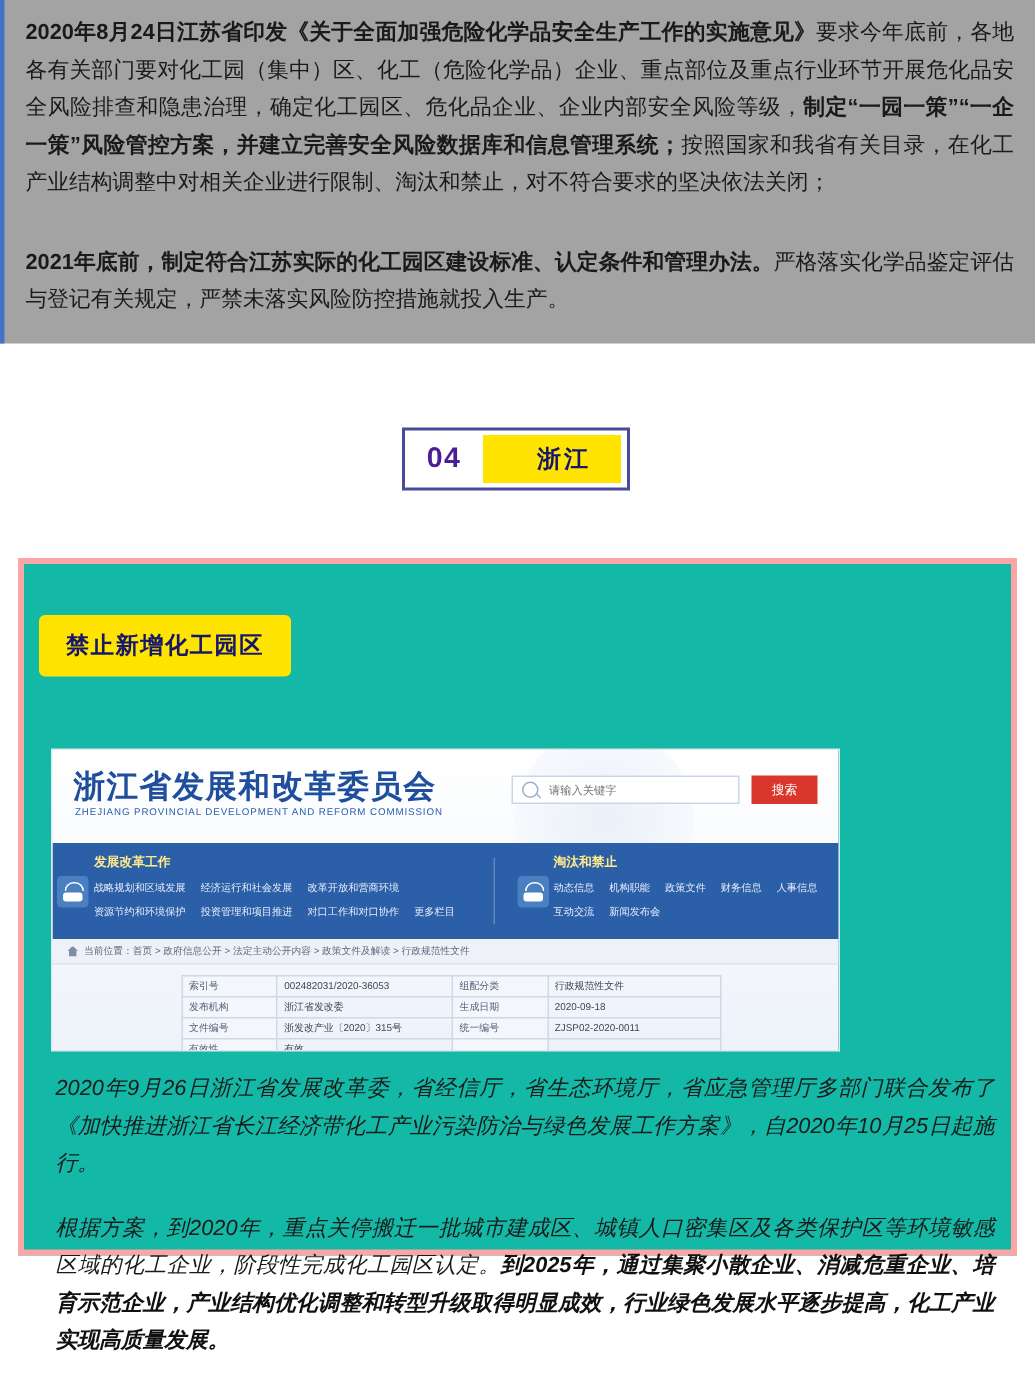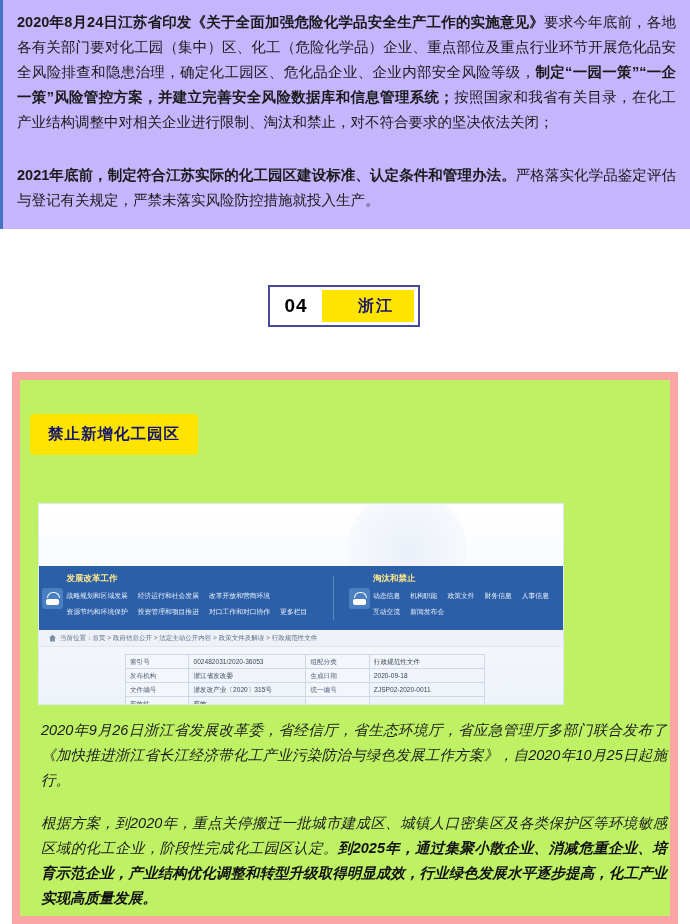--- a/index.html
+++ b/index.html
@@ -17,21 +17,21 @@
   }
 
   
   .top-block {
     position: absolute;
     left: 0;
     top: 0;
     width: 690px;
     padding: 10px 14px 0 14px;
     box-sizing: border-box;
-    background: #c4b5fd;
+    background: #a3a3a3;
     border-left: 3px solid #4472c4;
   }
   .para {
     font-size: 14.5px;
     line-height: 25px;
     color: #1a1a1a;
     text-align: justify;
     margin: 0 0 16px 0;
   }
   .para.second { margin-top: 28px; }
@@ -49,21 +49,21 @@
     box-sizing: border-box;
     display: flex;
     align-items: center;
     background: #ffffff;
   }
   .section-badge .num {
     width: 52px;
     text-align: center;
     font-size: 19px;
     font-weight: bold;
-    color: #000000;
+    color: #4c1d95;
     letter-spacing: 1px;
   }
   .section-badge .name {
     flex: 1;
     height: 32px;
     margin-right: 4px;
     background: #ffe400;
     display: flex;
     align-items: center;
     justify-content: center;
@@ -73,24 +73,24 @@
     letter-spacing: 2px;
     padding-left: 16px;
   }
 
   
   .card {
     position: absolute;
     left: 12px;
     top: 372px;
     width: 666px;
-    height: 552px;
-    border: 8px solid #fca5a5;
+    height: 465px;
+    border: 4px solid #fca5a5;
     box-sizing: border-box;
-    background: #bef264;
+    background: #14b8a6;
   }
   .card-tag {
     position: absolute;
     left: 10px;
     top: 34px;
     background: #ffe400;
     color: #16166b;
     font-size: 15.5px;
     font-weight: bold;
     letter-spacing: 1px;
@@ -331,20 +331,29 @@
     <div class="name">浙江</div>
   </div>
 
   <div class="card">
 
     <div class="card-tag">禁止新增化工园区</div>
 
     <div class="gov-shot">
       <div class="watermark"></div>
 
+      <div class="gov-head">
+        <div class="gov-title">浙江省发展和改革委员会</div>
+        <div class="gov-sub">ZHEJIANG PROVINCIAL DEVELOPMENT AND REFORM COMMISSION</div>
+        <div class="gov-search">
+          <span class="mag"></span>
+          <input type="text" placeholder="请输入关键字" style="">
+        </div>
+        <div class="gov-search-btn">搜索</div>
+      </div>
 
       <div class="gov-nav">
         <div class="col-ico">
           <span class="ico-badge"></span>
         </div>
         <div class="block">
           <div class="block-title">发展改革工作</div>
           <div class="links">
             <span>战略规划和区域发展</span>
             <span>经济运行和社会发展</span>

